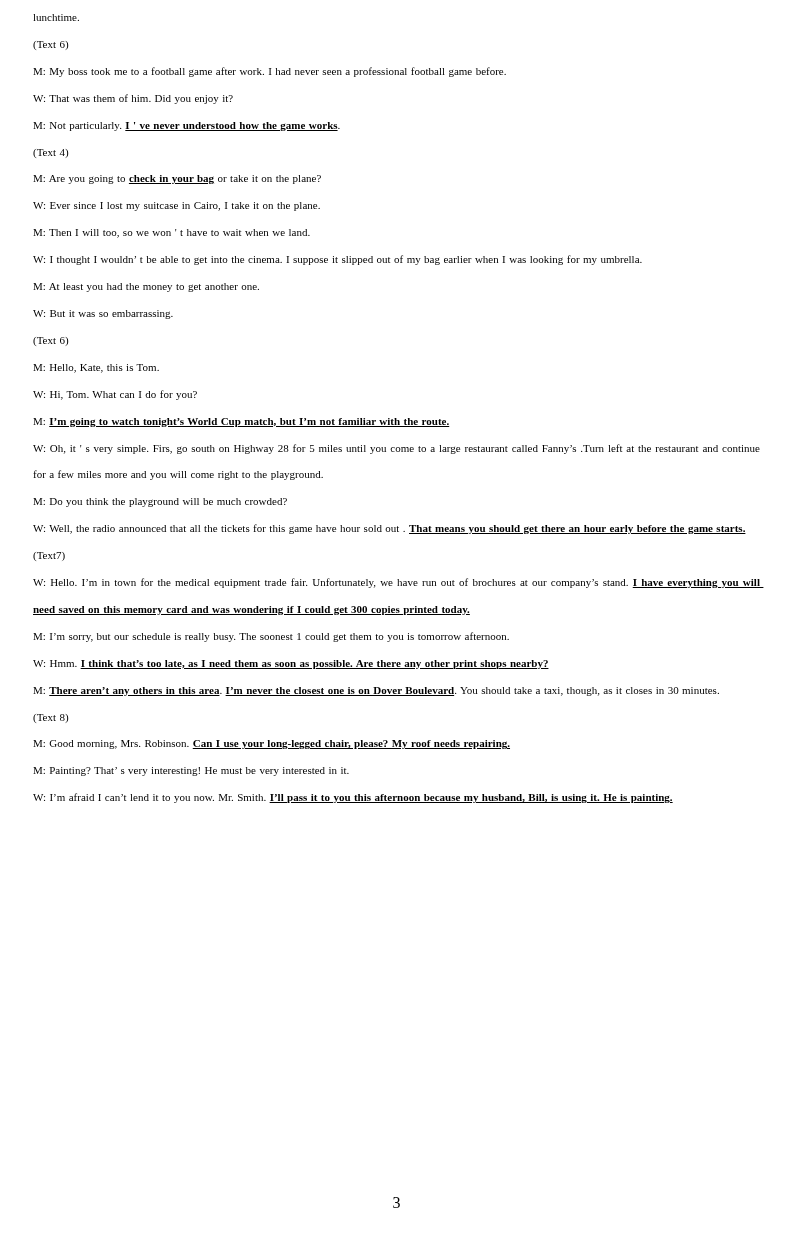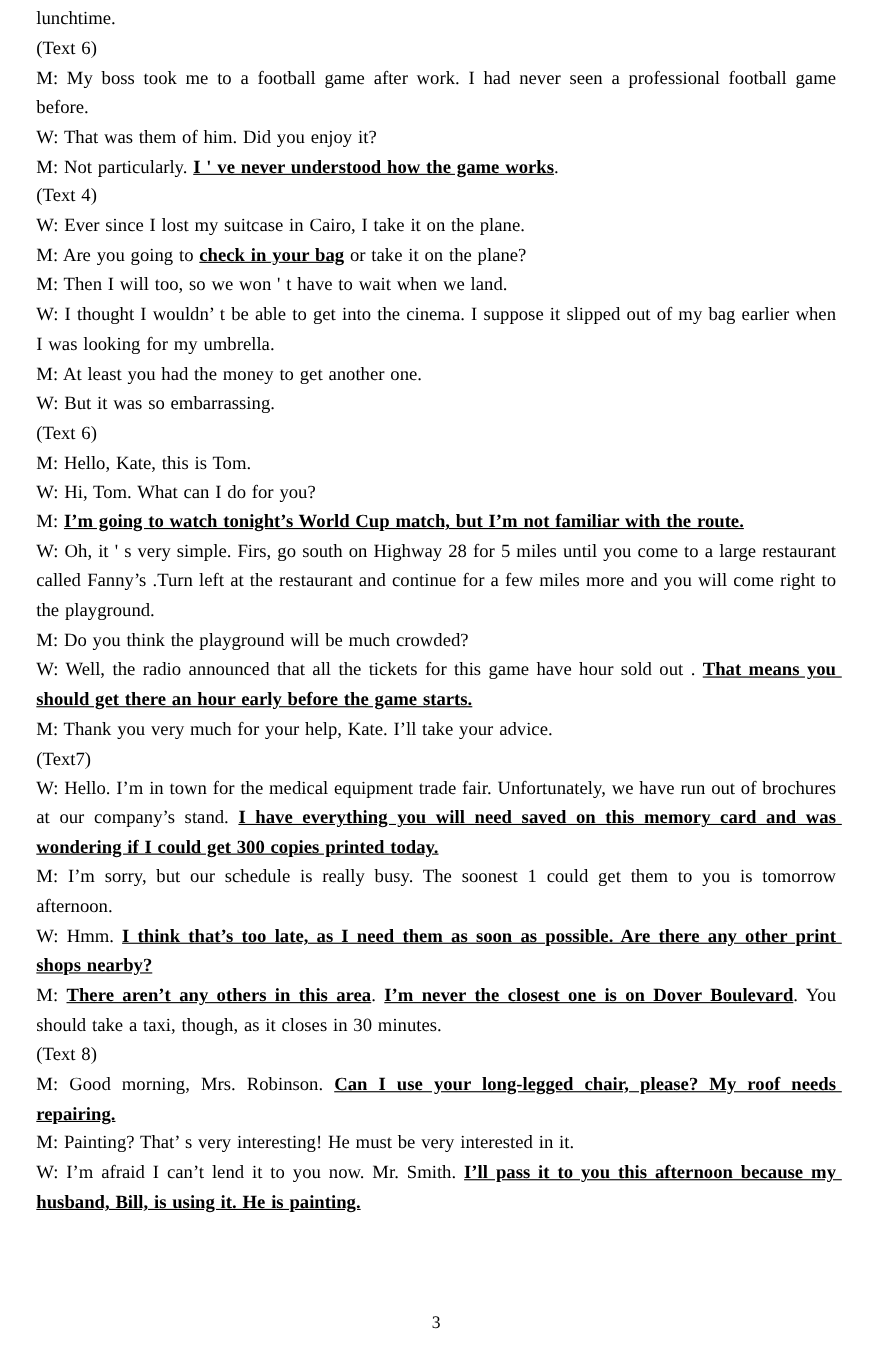--- a/index.html
+++ b/index.html
@@ -17,21 +17,21 @@
   }
   .page {
     position: absolute;
     top: 4px;
     left: 33px;
     right: 40px;
   }
   p.para {
     margin: 0;
     padding: 0;
-    font-size: 17px;
+    font-size: 11px;
     line-height: 26.9px;
     text-align: justify;
     word-spacing: 0.06em;
   }
   p.para span { white-space: pre-wrap; }
   p.para .bold {
     font-weight: bold;
     text-decoration: underline;
   }
   .page-number {
@@ -48,34 +48,33 @@
 <body>
 
 <div class="page">
   <div>
       <p class="para"><span>lunchtime.</span></p>
       <p class="para"><span>(Text 6)</span></p>
       <p class="para"><span>M: My boss took me to a football game after work. I had never seen a professional football game before.</span></p>
       <p class="para"><span>W: That was them of him. Did you enjoy it?</span></p>
       <p class="para"><span>M: Not particularly. </span><span class="bold">I ' ve never understood how the game works</span><span>.</span></p>
       <p class="para"><span>(Text 4)</span></p>
+      <p class="para"><span>M: Are you going to </span><span class="bold">check in your bag</span><span> or take it on the plane?</span></p>
       <p class="para"><span>W: Ever since I lost my suitcase in Cairo, I take it on the plane.</span></p>
-      <p class="para"><span>M: Are you going to </span><span class="bold">check in your bag</span><span> or take it on the plane?</span></p>
       <p class="para"><span>M: Then I will too, so we won ' t have to wait when we land.</span></p>
       <p class="para"><span>W: I thought I wouldn’ t be able to get into the cinema. I suppose it slipped out of my bag earlier when I was looking for my umbrella.</span></p>
       <p class="para"><span>M: At least you had the money to get another one.</span></p>
       <p class="para"><span>W: But it was so embarrassing.</span></p>
       <p class="para"><span>(Text 6)</span></p>
       <p class="para"><span>M: Hello, Kate, this is Tom.</span></p>
       <p class="para"><span>W: Hi, Tom. What can I do for you?</span></p>
       <p class="para"><span>M: </span><span class="bold">I’m going to watch tonight’s World Cup match, but I’m not familiar with the route.</span></p>
       <p class="para"><span>W: Oh, it ' s very simple. Firs, go south on Highway 28 for 5 miles until you come to a large restaurant called Fanny’s .Turn left at the restaurant and continue for a few miles more and you will come right to the playground.</span></p>
       <p class="para"><span>M: Do you think the playground will be much crowded?</span></p>
       <p class="para"><span>W: Well, the radio announced that all the tickets for this game have hour sold out . </span><span class="bold">That means you should get there an hour early before the game starts.</span></p>
-      <p class="para"><span>M: Thank you very much for your help, Kate. I’ll take your advice.</span></p>
       <p class="para"><span>(Text7)</span></p>
       <p class="para"><span>W: Hello. I’m in town for the medical equipment trade fair. Unfortunately, we have run out of brochures at our company’s stand. </span><span class="bold">I have everything you will need saved on this memory card and was wondering if I could get 300 copies printed today.</span></p>
       <p class="para"><span>M: I’m sorry, but our schedule is really busy. The soonest 1 could get them to you is tomorrow afternoon.</span></p>
       <p class="para"><span>W: Hmm. </span><span class="bold">I think that’s too late, as I need them as soon as possible. Are there any other print shops nearby?</span></p>
       <p class="para"><span>M: </span><span class="bold">There aren’t any others in this area</span><span>. </span><span class="bold">I’m never the closest one is on Dover Boulevard</span><span>. You should take a taxi, though, as it closes in 30 minutes.</span></p>
       <p class="para"><span>(Text 8)</span></p>
       <p class="para"><span>M: Good morning, Mrs. Robinson. </span><span class="bold">Can I use your long-legged chair, please? My roof needs repairing.</span></p>
       <p class="para"><span>M: Painting? That’ s very interesting! He must be very interested in it.</span></p>
       <p class="para"><span>W: I’m afraid I can’t lend it to you now. Mr. Smith. </span><span class="bold">I’ll pass it to you this afternoon because my husband, Bill, is using it. He is painting.</span></p>
     </div>

